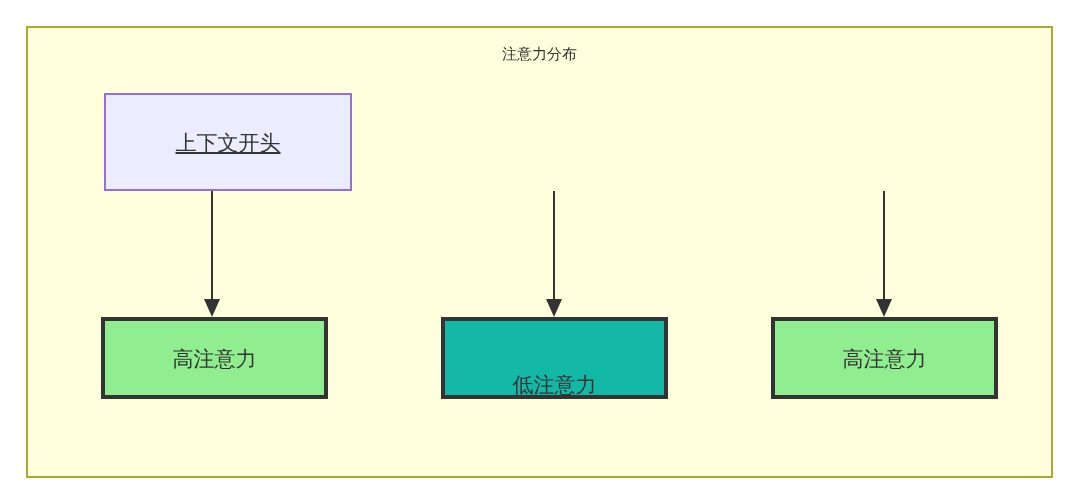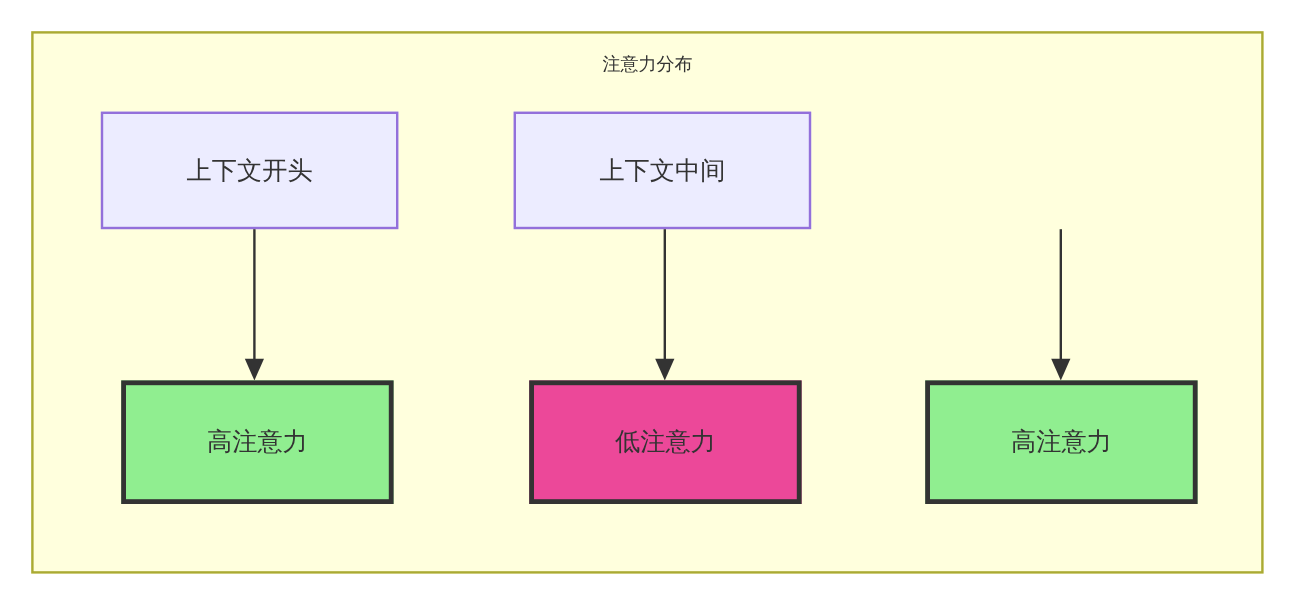--- a/index.html
+++ b/index.html
@@ -61,33 +61,34 @@
   .node.context {
     background: #ececff;
     border: 2px solid #9370db;
     width: 248px;
     height: 98px;
   }
 
   .node.attn {
     border: 4px solid #333333;
     width: 227px;
-    height: 103px;
+    height: 82px;
   }
 
   .node.attn.high {
     background: #90ee90;
   }
 
   .node.attn.low {
-    background: #ec4899;
+    background: #14b8a6;
+    align-items: flex-end;
   }
 
   
-  #ctx-start  { left: 84px;  top: 93px; }
+  #ctx-start  { left: 104px;  top: 93px; text-decoration: underline; }
   #ctx-middle { left: 428px; top: 93px; }
   #ctx-end    { left: 762px; top: 93px; }
 
   
   #attn-start  { left: 101px; top: 317px; }
   #attn-middle { left: 441px; top: 317px; }
   #attn-end    { left: 771px; top: 317px; }
 
   
   .edge {
@@ -111,23 +112,20 @@
 <div id="canvas">
 
   <div class="cluster">
     <div class="cluster-title">注意力分布</div>
   </div>
 
   <div class="node context" id="ctx-start">
     <span>上下文开头</span>
   </div>
 
-  <div class="node context" id="ctx-middle">
-    <span>上下文中间</span>
-  </div>
 
 
   <div class="edge" id="edge-1">
     <svg width="24" height="126" viewBox="0 0 24 126">
       <line x1="12" y1="0" x2="12" y2="112" stroke="#333333" stroke-width="2"></line>
       <polygon points="12,126 4,108 20,108" fill="#333333"></polygon>
     </svg>
   </div>
 
   <div class="edge" id="edge-2">

